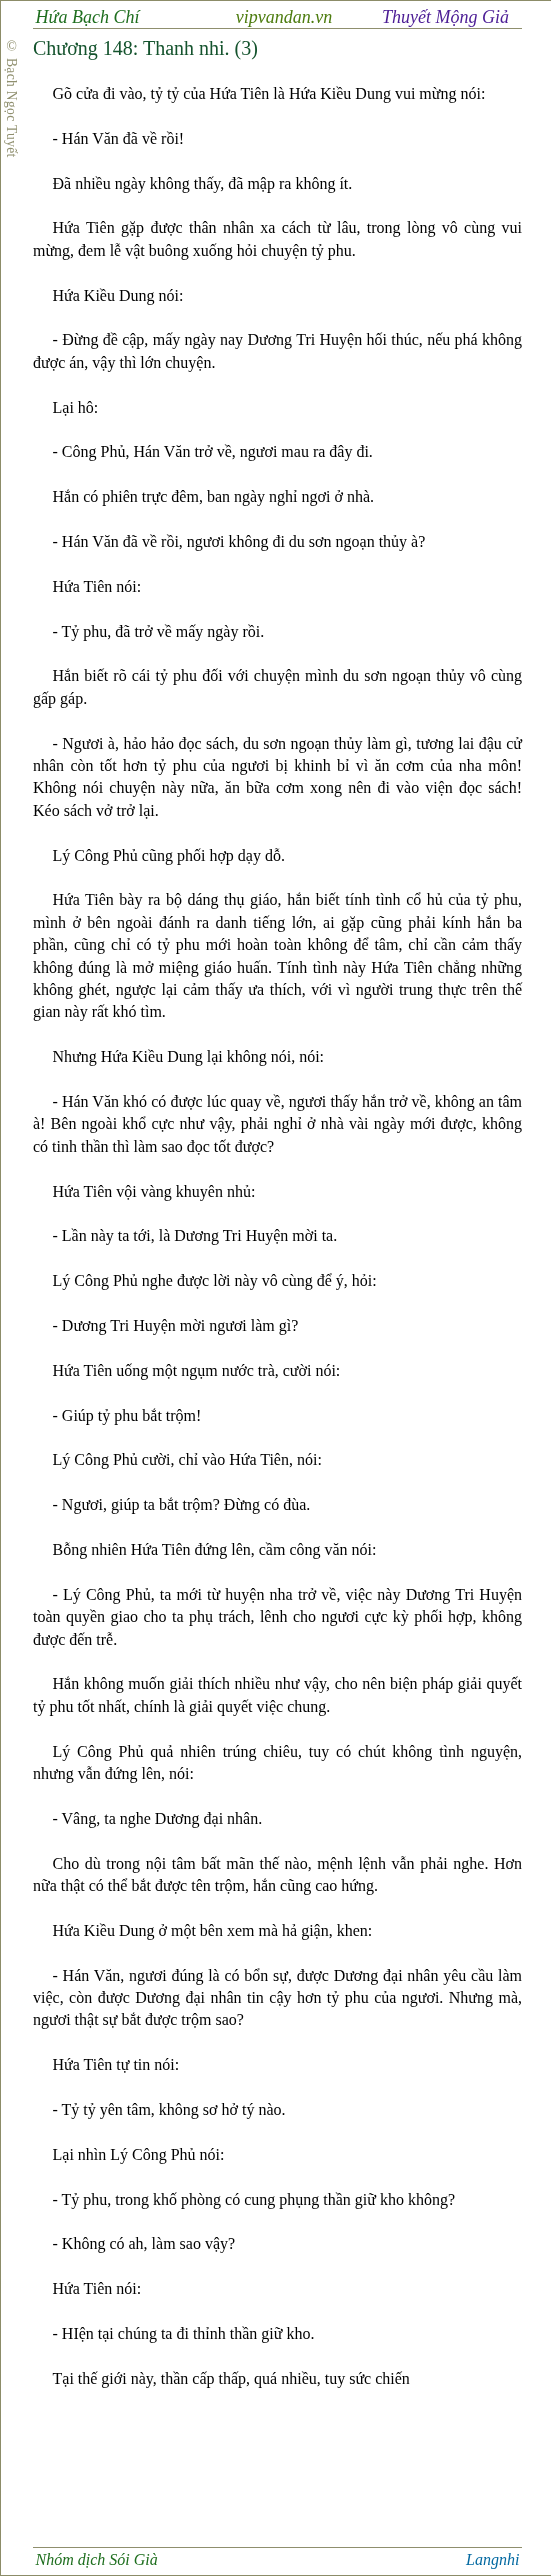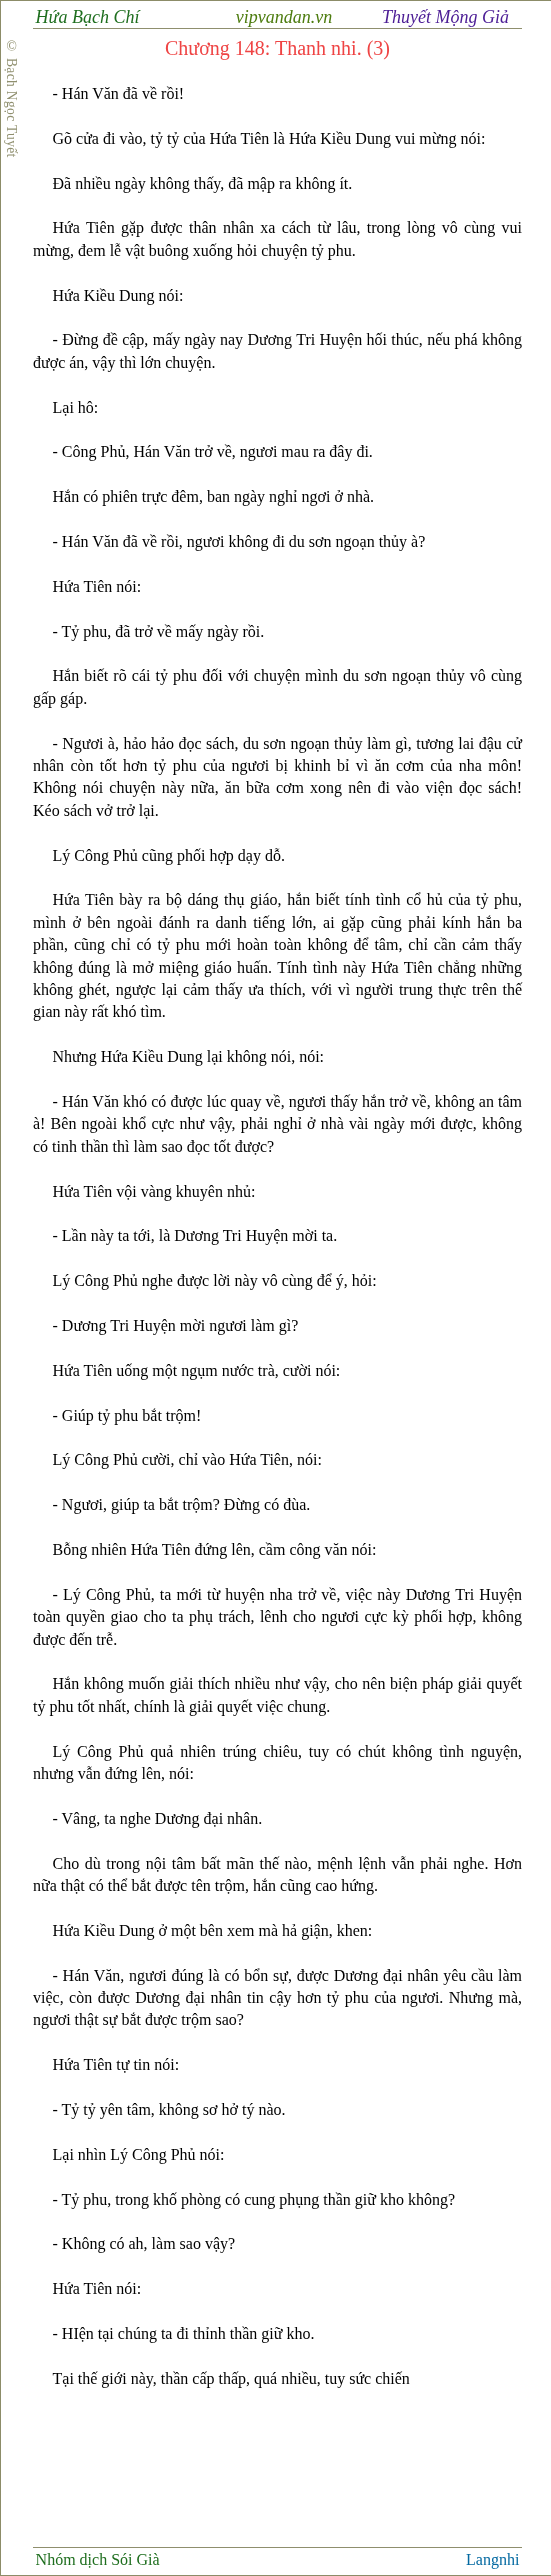--- a/index.html
+++ b/index.html
@@ -38,25 +38,24 @@
     line-height: 22px;
   }
   .header .left { position: absolute; left: 2.6px; top: 0; color: #1e6e1e; }
   .header .mid { position: absolute; left: 0; right: 0; text-align: center; top: 0; color: #4d7c0f; padding-left: 13px; }
   .header .right { position: absolute; right: 13px; top: 0; color: #4c1d95; }
   .title {
     position: absolute;
     left: 32px;
     top: 34px;
     width: 489px;
-    text-align: center;
     font-family: "Liberation Serif", serif;
     font-size: 20px;
     line-height: 26px;
-    color: #ef4444;
+    color: #14532d;
   }
   .content {
     position: absolute;
     left: 32px;
     top: 82px;
     width: 489px;
     font-family: "Liberation Serif", serif;
     font-size: 16px;
     line-height: 22.4px;
     color: #000000;
@@ -67,20 +66,21 @@
     text-indent: 19.5px;
   }
   .footer {
     position: absolute;
     left: 32px;
     top: 2546px;
     width: 489px;
     height: 25px;
     border-top: 1.3px solid #8f8f6e;
     font-family: "Liberation Serif", serif;
+    font-style: italic;
     font-size: 16px;
     line-height: 23.4px;
   }
   .footer .left { position: absolute; left: 2.6px; top: 0; color: #1e6e1e; }
   .footer .right { position: absolute; right: 2.6px; top: 0; color: #0369a1; text-align: right; }
 </style>
 </head>
 <body>
 
 <div class="page">
@@ -89,22 +89,22 @@
 
   <div class="header">
     <span class="left">Hứa Bạch Chí</span>
     <span class="mid">vipvandan.vn</span>
     <span class="right">Thuyết Mộng Giả</span>
   </div>
 
   <div class="title">Chương 148: Thanh nhi. (3)</div>
 
   <div class="content">
+    <p>Gõ cửa đi vào,  tỷ tỷ của Hứa Tiên là Hứa Kiều Dung vui mừng nói:</p>
     <p>- Hán Văn đã về rồi!</p>
-    <p>Gõ cửa đi vào,  tỷ tỷ của Hứa Tiên là Hứa Kiều Dung vui mừng nói:</p>
     <p>Đã nhiều ngày không thấy, đã mập ra không ít.</p>
     <p>Hứa Tiên gặp được thân nhân xa cách từ lâu, trong lòng vô cùng vui mừng, đem lễ vật buông xuống hỏi chuyện tỷ phu.</p>
     <p>Hứa Kiều Dung nói:</p>
     <p>- Đừng đề cập, mấy ngày nay Dương Tri Huyện hối thúc, nếu phá không được án, vậy thì lớn chuyện.</p>
     <p>Lại hô:</p>
     <p>- Công Phủ, Hán Văn trở về, ngươi mau ra đây đi.</p>
     <p>Hắn có phiên trực đêm, ban ngày nghỉ ngơi ở nhà.</p>
     <p>- Hán Văn đã về rồi, ngươi không đi du sơn ngoạn thủy à?</p>
     <p>Hứa Tiên nói:</p>
     <p>- Tỷ phu, đã trở về mấy ngày rồi.</p>

